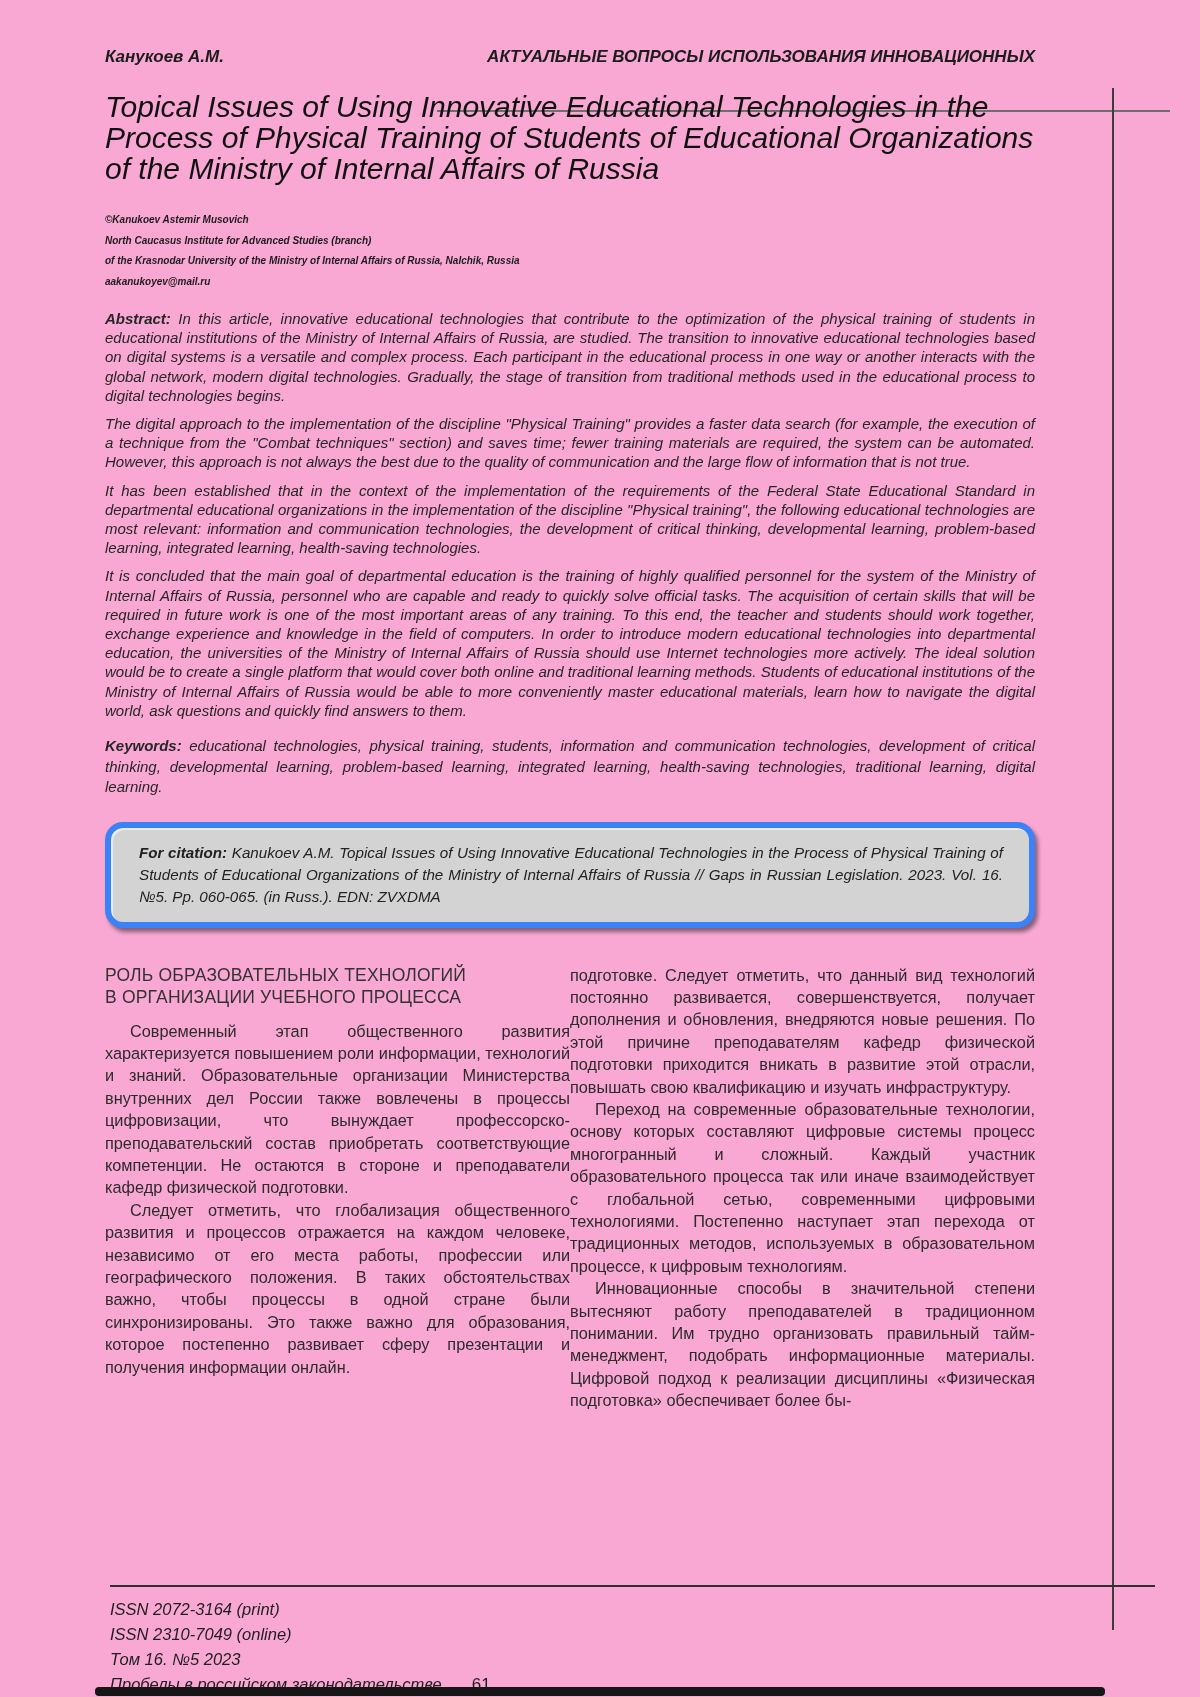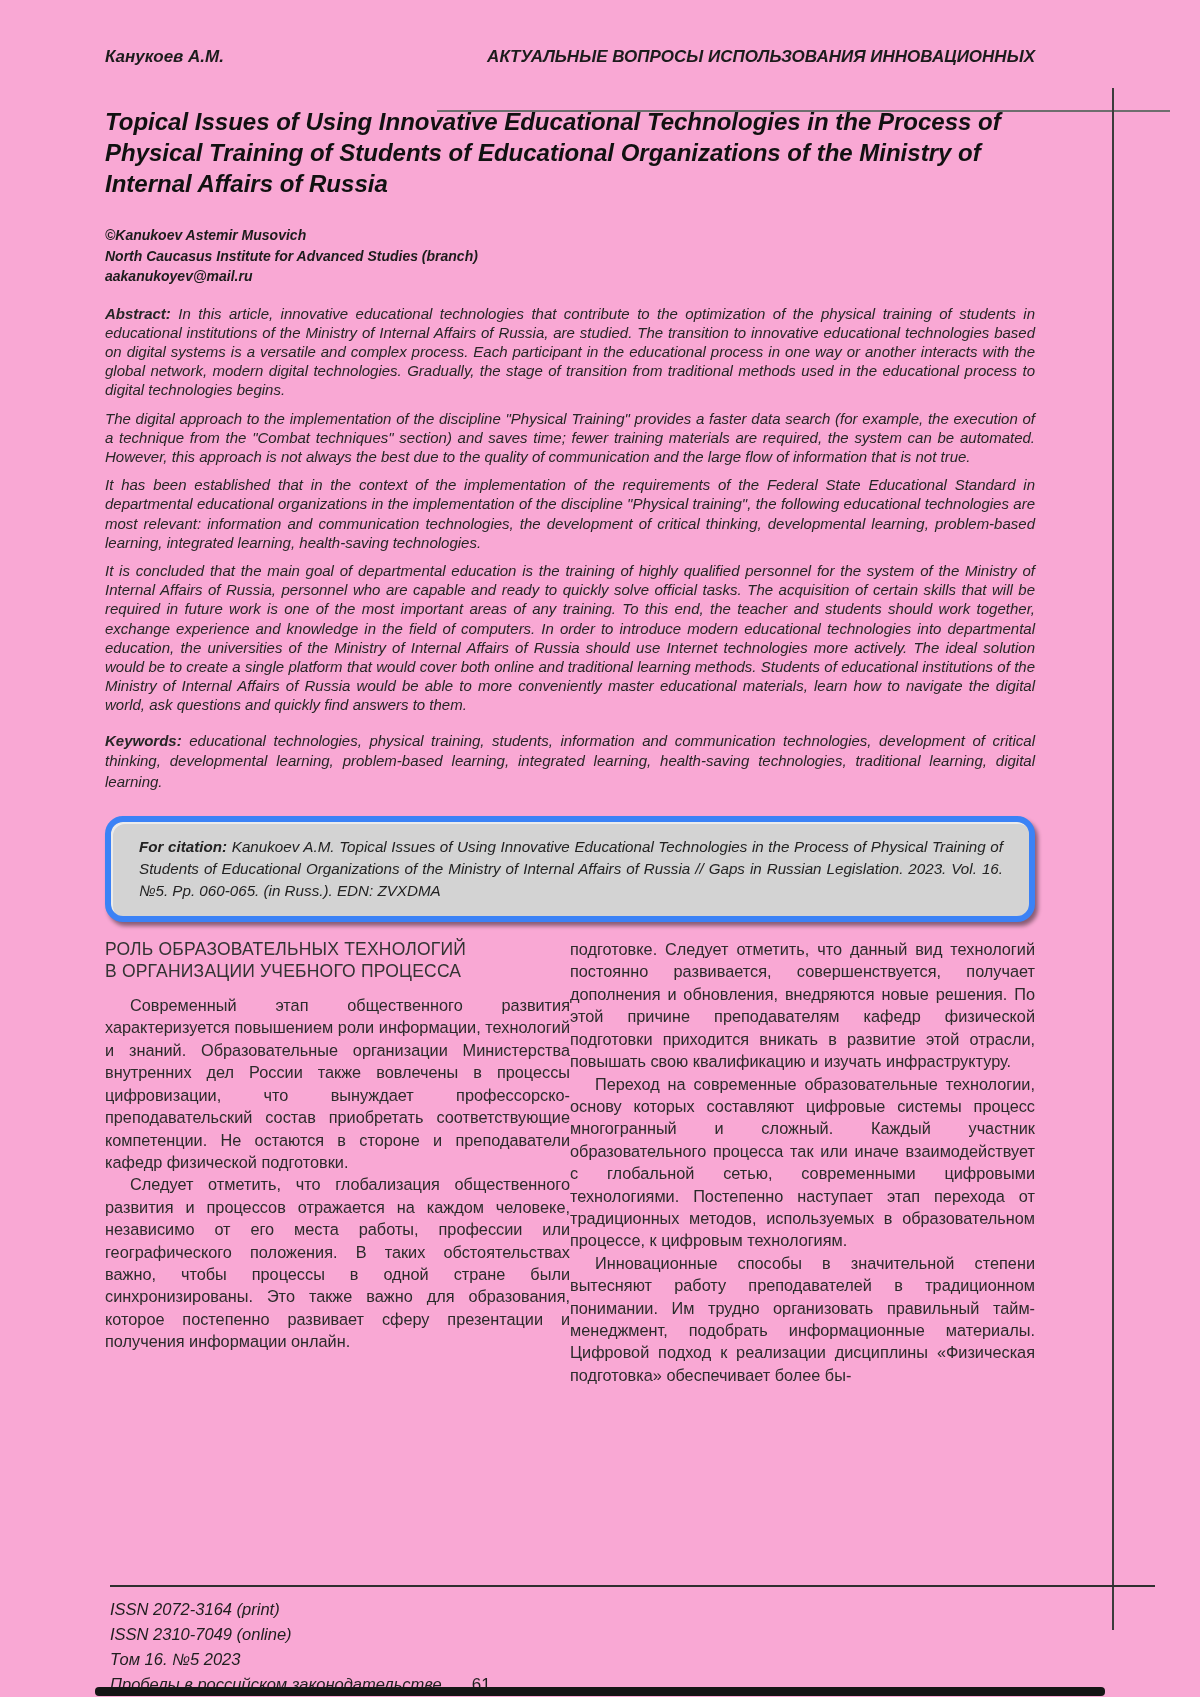--- a/index.html
+++ b/index.html
@@ -40,32 +40,32 @@
     left:437px;top:110px;width:733px;height:2px;
     background:#6e6e6e;
   }
   .rule-vertical{
     position:absolute;
     left:1112px;top:88px;width:2px;height:1542px;
     background:#3c3c3c;
   }
   
   .article-title{
-    margin-top:36px;
-    font-weight:bold;
-    font-style:italic;
-    font-size:24px;
+    margin-top:21px;
+    font-weight:normal;
+    font-style:italic;
+    font-size:30px;
     line-height:31px;
     color:#111111;
   }
   .authors{
     margin-top:26px;
     font-weight:bold;
     font-style:italic;
-    font-size:14px;
+    font-size:10px;
     line-height:20.5px;
     color:#1c1c1c;
   }
   
   .abstract{
     margin-top:17px;
     font-style:italic;
     font-size:15px;
     line-height:19.2px;
     text-align:justify;
@@ -92,21 +92,21 @@
     font-style:italic;
     font-size:15.2px;
     line-height:22px;
     text-align:justify;
     color:#222222;
     box-sizing:border-box;
   }
   
   .columns{
     display:flex;
-    margin-top:16px;
+    margin-top:36px;
   }
   .col{
     flex:1;
     font-size:16.3px;
     line-height:22.4px;
     text-align:justify;
     color:#2b2b2b;
   }
   .col-heading{
     font-size:17.5px;
@@ -164,20 +164,21 @@
       <div class="rh-right">
         <div>АКТУАЛЬНЫЕ ВОПРОСЫ ИСПОЛЬЗОВАНИЯ ИННОВАЦИОННЫХ</div>
       </div>
     </div>
 
     <div class="article-title">Topical Issues of Using Innovative Educational Technologies in the Process of Physical Training of Students of Educational Organizations of the Ministry of Internal Affairs of Russia</div>
 
     <div class="authors">
       <div>©Kanukoev Astemir Musovich</div>
       <div>North Caucasus Institute for Advanced Studies (branch)</div>
+      <div>of the Krasnodar University of the Ministry of Internal Affairs of Russia, Nalchik, Russia</div>
       <div>aakanukoyev@mail.ru</div>
     </div>
 
     <div class="abstract">
       <p><span class="lead-label">Abstract:</span> <span>In this article, innovative educational technologies that contribute to the optimization of the physical training of students in educational institutions of the Ministry of Internal Affairs of Russia, are studied. The transition to innovative educational technologies based on digital systems is a versatile and complex process. Each participant in the educational process in one way or another interacts with the global network, modern digital technologies. Gradually, the stage of transition from traditional methods used in the educational process to digital technologies begins.</span></p>
       <p>The digital approach to the implementation of the discipline "Physical Training" provides a faster data search (for example, the execution of a technique from the "Combat techniques" section) and saves time; fewer training materials are required, the system can be automated. However, this approach is not always the best due to the quality of communication and the large flow of information that is not true.</p>
       <p>It has been established that in the context of the implementation of the requirements of the Federal State Educational Standard in departmental educational organizations in the implementation of the discipline "Physical training", the following educational technologies are most relevant: information and communication technologies, the development of critical thinking, developmental learning, problem-based learning, integrated learning, health-saving technologies.</p>
       <p>It is concluded that the main goal of departmental education is the training of highly qualified personnel for the system of the Ministry of Internal Affairs of Russia, personnel who are capable and ready to quickly solve official tasks. The acquisition of certain skills that will be required in future work is one of the most important areas of any training. To this end, the teacher and students should work together, exchange experience and knowledge in the field of computers. In order to introduce modern educational technologies into departmental education, the universities of the Ministry of Internal Affairs of Russia should use Internet technologies more actively. The ideal solution would be to create a single platform that would cover both online and traditional learning methods. Students of educational institutions of the Ministry of Internal Affairs of Russia would be able to more conveniently master educational materials, learn how to navigate the digital world, ask questions and quickly find answers to them.</p>
     </div>
 

